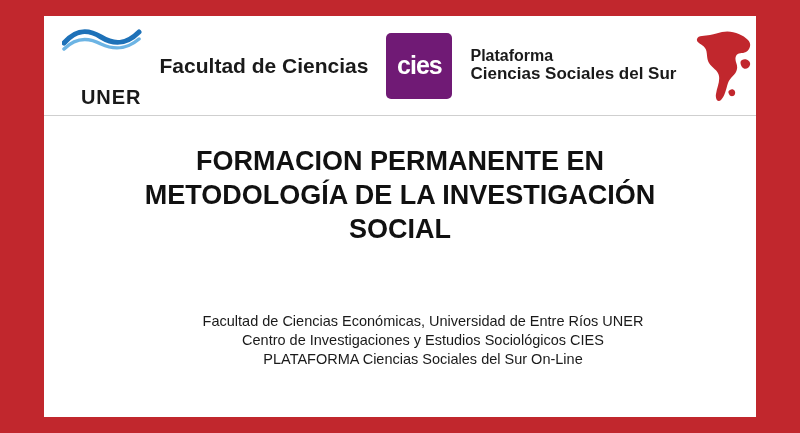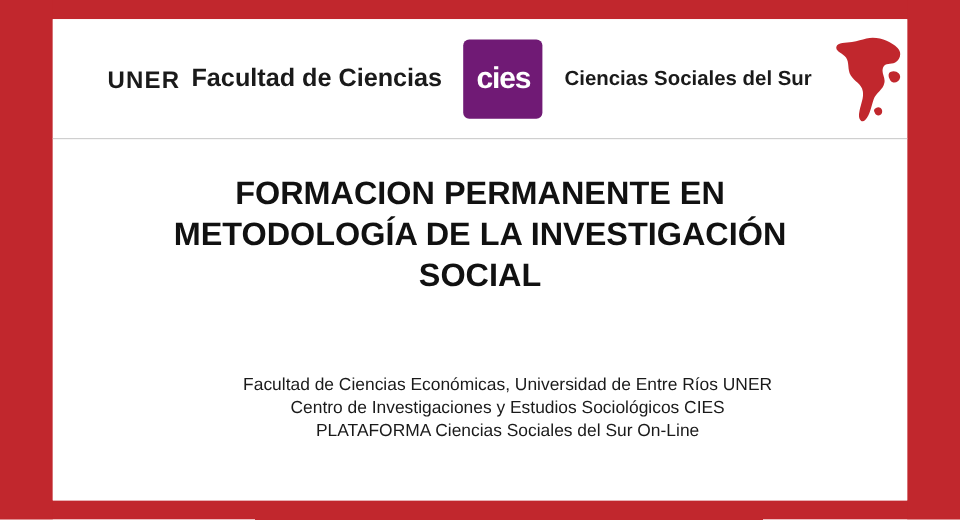--- a/index.html
+++ b/index.html
@@ -65,22 +65,22 @@
   }
   .logos {
     display: flex;
     align-items: center;
     gap: 18px;
     margin-left: 10px;
   }
   
   .uner-logo {
     display: flex;
-    flex-direction: row;
-    align-items: center;
+    flex-direction: column;
+    align-items: flex-end;
     width: 86px;
     gap: 34px;
   }
   .uner-wave {
     width: 80px;
     height: 26px;
     display: block;
   }
   .uner-word {
     font-size: 20px;
@@ -205,20 +205,21 @@
 
         <div>
           <div class="fce-text">Facultad de Ciencias</div>
         </div>
 
         <div class="cies-logo">
           <span class="cies-text">cies</span>
         </div>
 
         <div class="plataforma">
+          <div class="plat-line1">Plataforma</div>
           <div class="plat-line2">Ciencias Sociales del Sur</div>
         </div>
 
         <svg class="map-mark" viewBox="0 0 62 72">
           <path fill="#c1272d" d="M30 2 C 40 0, 50 4, 56 10 C 60 14, 58 20, 54 22 C 50 24, 46 22, 44 26 C 42 31, 46 34, 45 39 C 44 45, 38 47, 36 53 C 34 59, 33 66, 29 70 C 26 73, 23 69, 24 64 C 25 57, 28 52, 27 46 C 26 40, 20 38, 17 33 C 14 28, 16 22, 13 18 C 10 14, 4 13, 5 9 C 6 5, 13 6, 18 5 C 23 4, 26 3, 30 2 Z"></path>
           <path fill="#c1272d" d="M50 30 C 54 28, 59 31, 58 35 C 57 39, 52 40, 50 37 C 48 34, 48 31, 50 30 Z"></path>
           <path fill="#c1272d" d="M38 60 C 41 58, 44 61, 43 64 C 42 67, 38 67, 37 64 C 36 62, 36 61, 38 60 Z"></path>
         </svg>
 
       </div>

